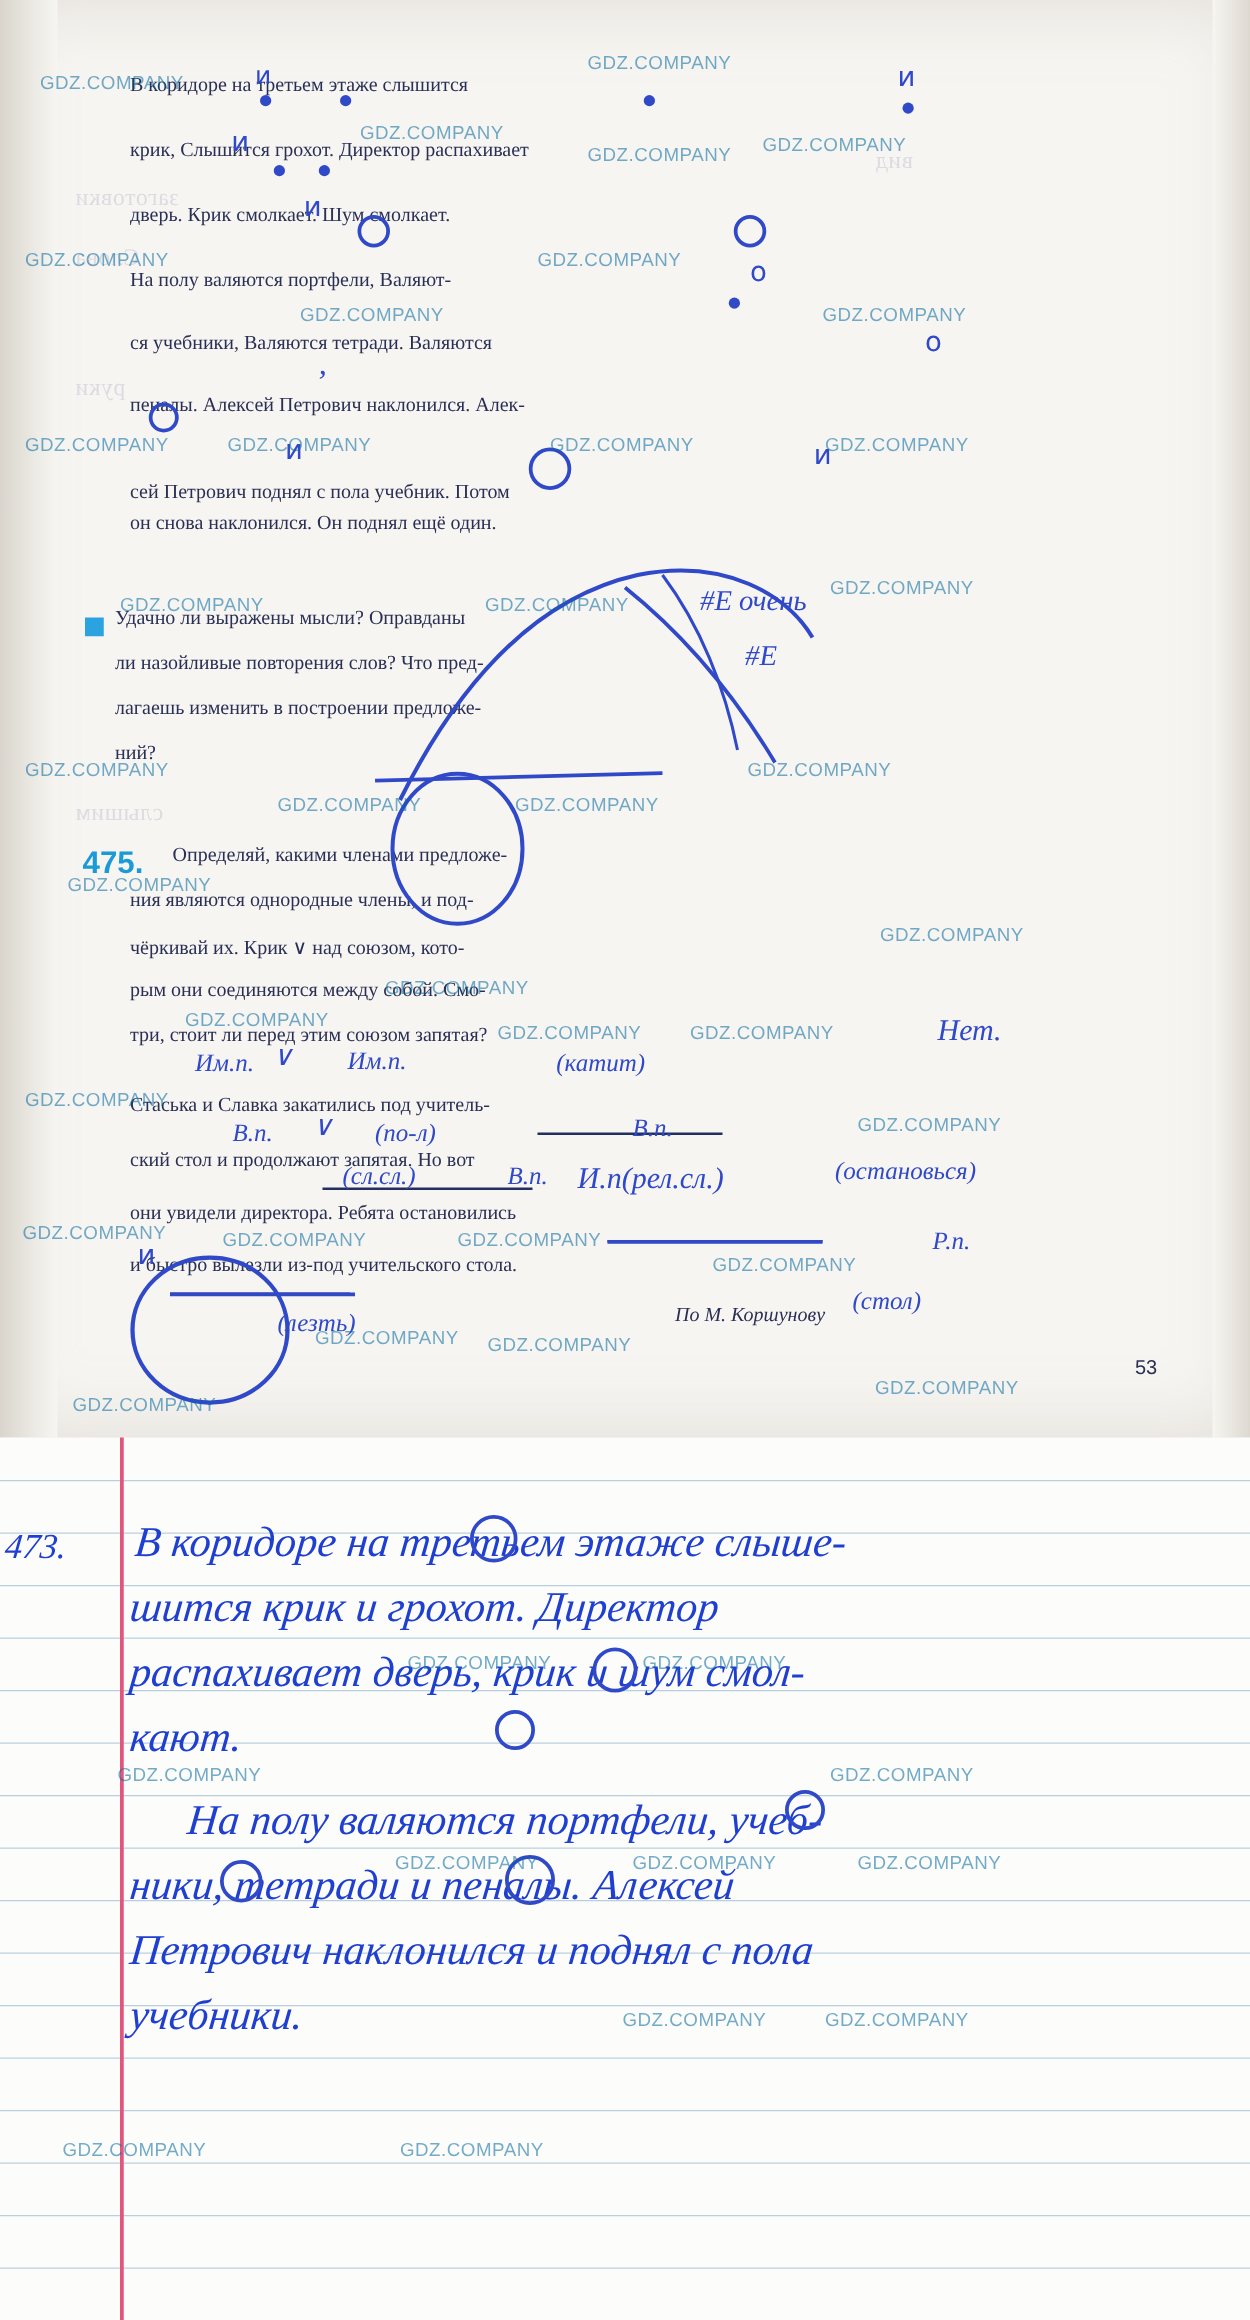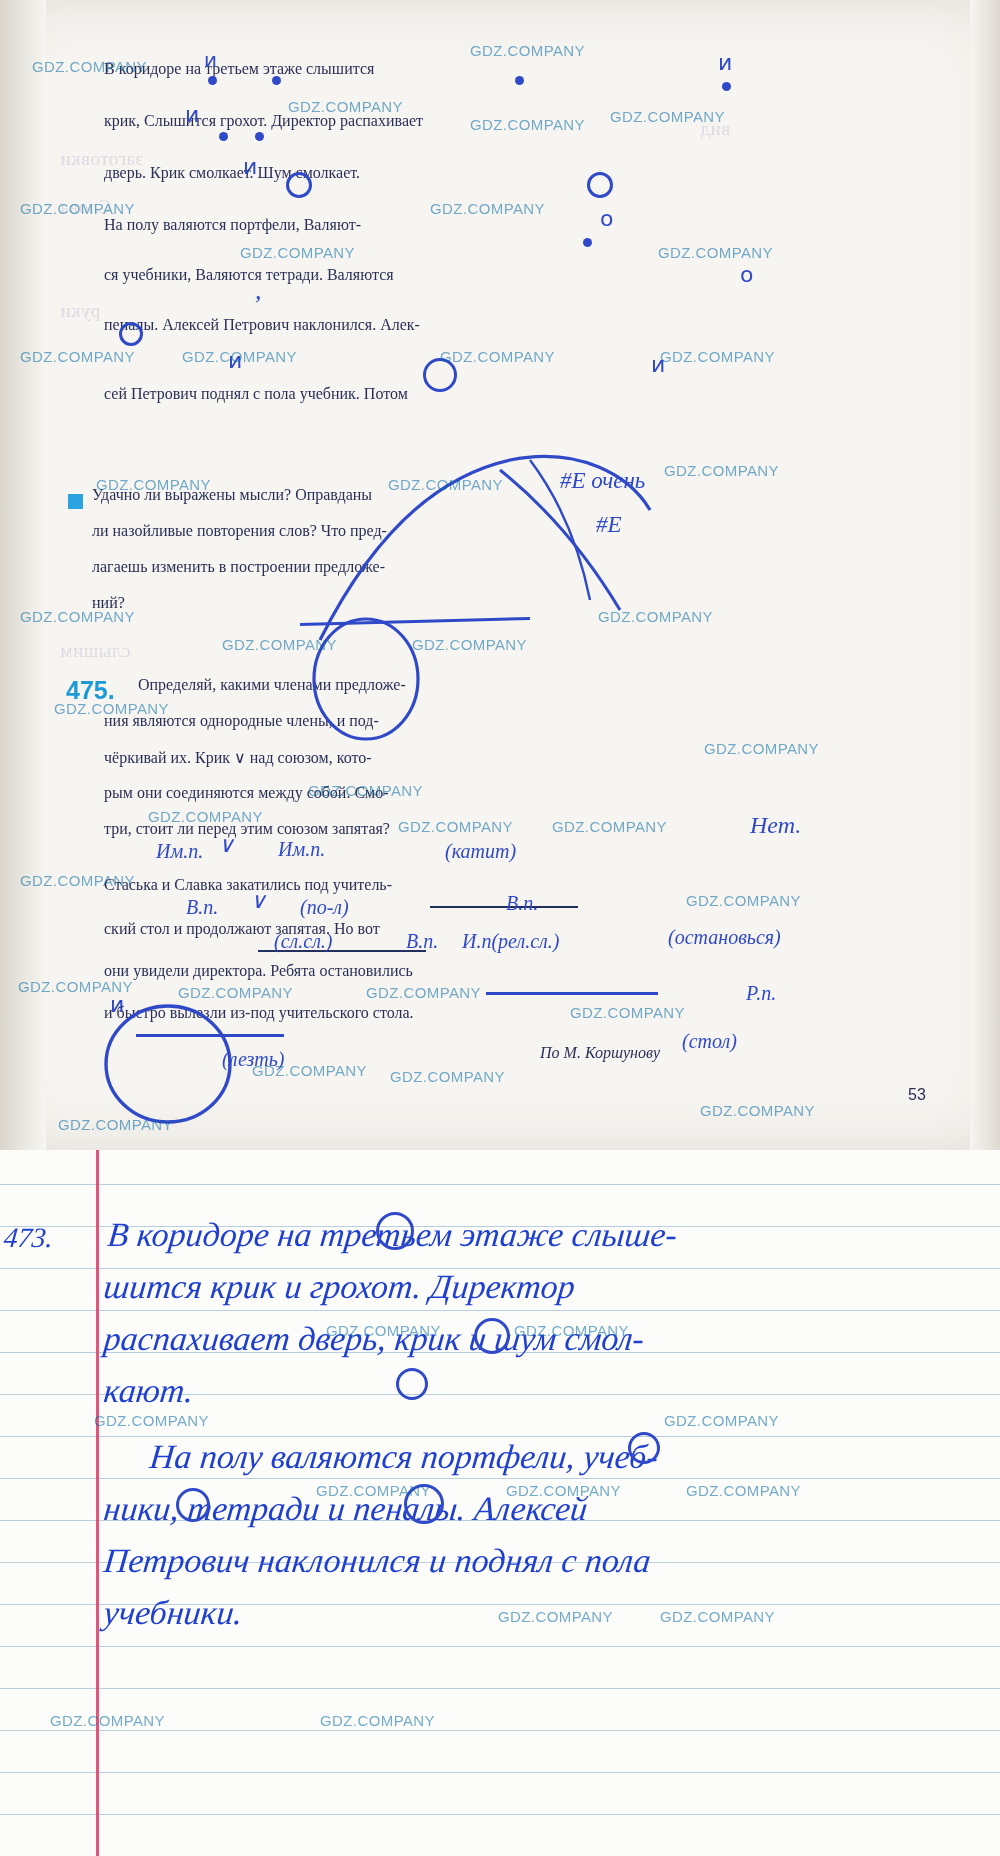--- a/index.html
+++ b/index.html
@@ -98,20 +98,21 @@
   <div class="ghost" style="left:60px;top:640px;">слышим</div>
 
   <div class="txt" style="left:104px;top:60px;">В  коридоре  на  третьем  этаже  слышится</div>
   <div class="txt" style="left:104px;top:112px;">крик,  Слышится  грохот.  Директор  распахивает</div>
   <div class="txt" style="left:104px;top:164px;">дверь.  Крик  смолкает.  Шум  смолкает.</div>
 
   <div class="txt" style="left:104px;top:216px;">На  полу  валяются  портфели,  Валяют-</div>
   <div class="txt" style="left:104px;top:266px;">ся  учебники,  Валяются  тетради.  Валяются</div>
   <div class="txt" style="left:104px;top:316px;">пеналы.  Алексей  Петрович  наклонился.  Алек-</div>
   <div class="txt" style="left:104px;top:344px;margin-top:41px;">сей  Петрович  поднял  с  пола  учебник.  Потом</div>
+  <div class="txt" style="left:104px;top:410px;">он  снова  наклонился.  Он  поднял  ещё  один.</div>
 
   <div class="bullet" style="left:68px;top:494px;"></div>
   <div class="txt" style="left:92px;top:486px;">Удачно  ли  выражены  мысли?  Оправданы</div>
   <div class="txt" style="left:92px;top:522px;">ли  назойливые  повторения  слов?  Что  пред-</div>
   <div class="txt" style="left:92px;top:558px;">лагаешь  изменить  в  построении  предложе-</div>
   <div class="txt" style="left:92px;top:594px;">ний?</div>
 
   <div class="txt num" style="left:66px;top:676px;font-family:'Liberation Sans',sans-serif;font-size:25px;">475.</div>
   <div class="txt" style="left:138px;top:676px;">Определяй,  какими  членами  предложе-</div>
   <div class="txt" style="left:104px;top:712px;">ния  являются  однородные  члены,  и  под-</div>
@@ -178,21 +179,21 @@
   <div class="penc" style="left:278px;top:838px;font-size:20px;">Им.п.</div>
   <div class="penc" style="left:445px;top:840px;font-size:20px;">(катит)</div>
 
   <div class="penc" style="left:186px;top:896px;font-size:20px;">В.п.</div>
   <div class="penc" style="left:250px;top:888px;font-size:22px;">∨</div>
   <div class="penc" style="left:300px;top:896px;font-size:20px;">(по-л)</div>
   <div class="penc" style="left:506px;top:892px;font-size:20px;">В.п.</div>
 
   <div class="penc" style="left:274px;top:930px;font-size:20px;">(сл.сл.)</div>
   <div class="penc" style="left:406px;top:930px;font-size:20px;">В.п.</div>
-  <div class="penc" style="left:462px;top:930px;font-size:20px;">И.п(рел.сл.)</div>
+  <div class="penc" style="left:462px;top:930px;font-size:24px;">И.п(рел.сл.)</div>
   <div class="penc" style="left:668px;top:926px;font-size:20px;">(остановься)</div>
 
   <div class="penc" style="left:746px;top:982px;font-size:20px;">Р.п.</div>
   <div class="penc" style="left:682px;top:1030px;font-size:20px;">(стол)</div>
   <div class="penc" style="left:222px;top:1048px;font-size:20px;">(лезть)</div>
 
   <div class="pen" style="left:110px;top:992px;font-size:22px;">и</div>
   <div class="puline" style="left:136px;top:1034px;width:148px;"></div>
   <div class="puline" style="left:486px;top:992px;width:172px;"></div>
 

